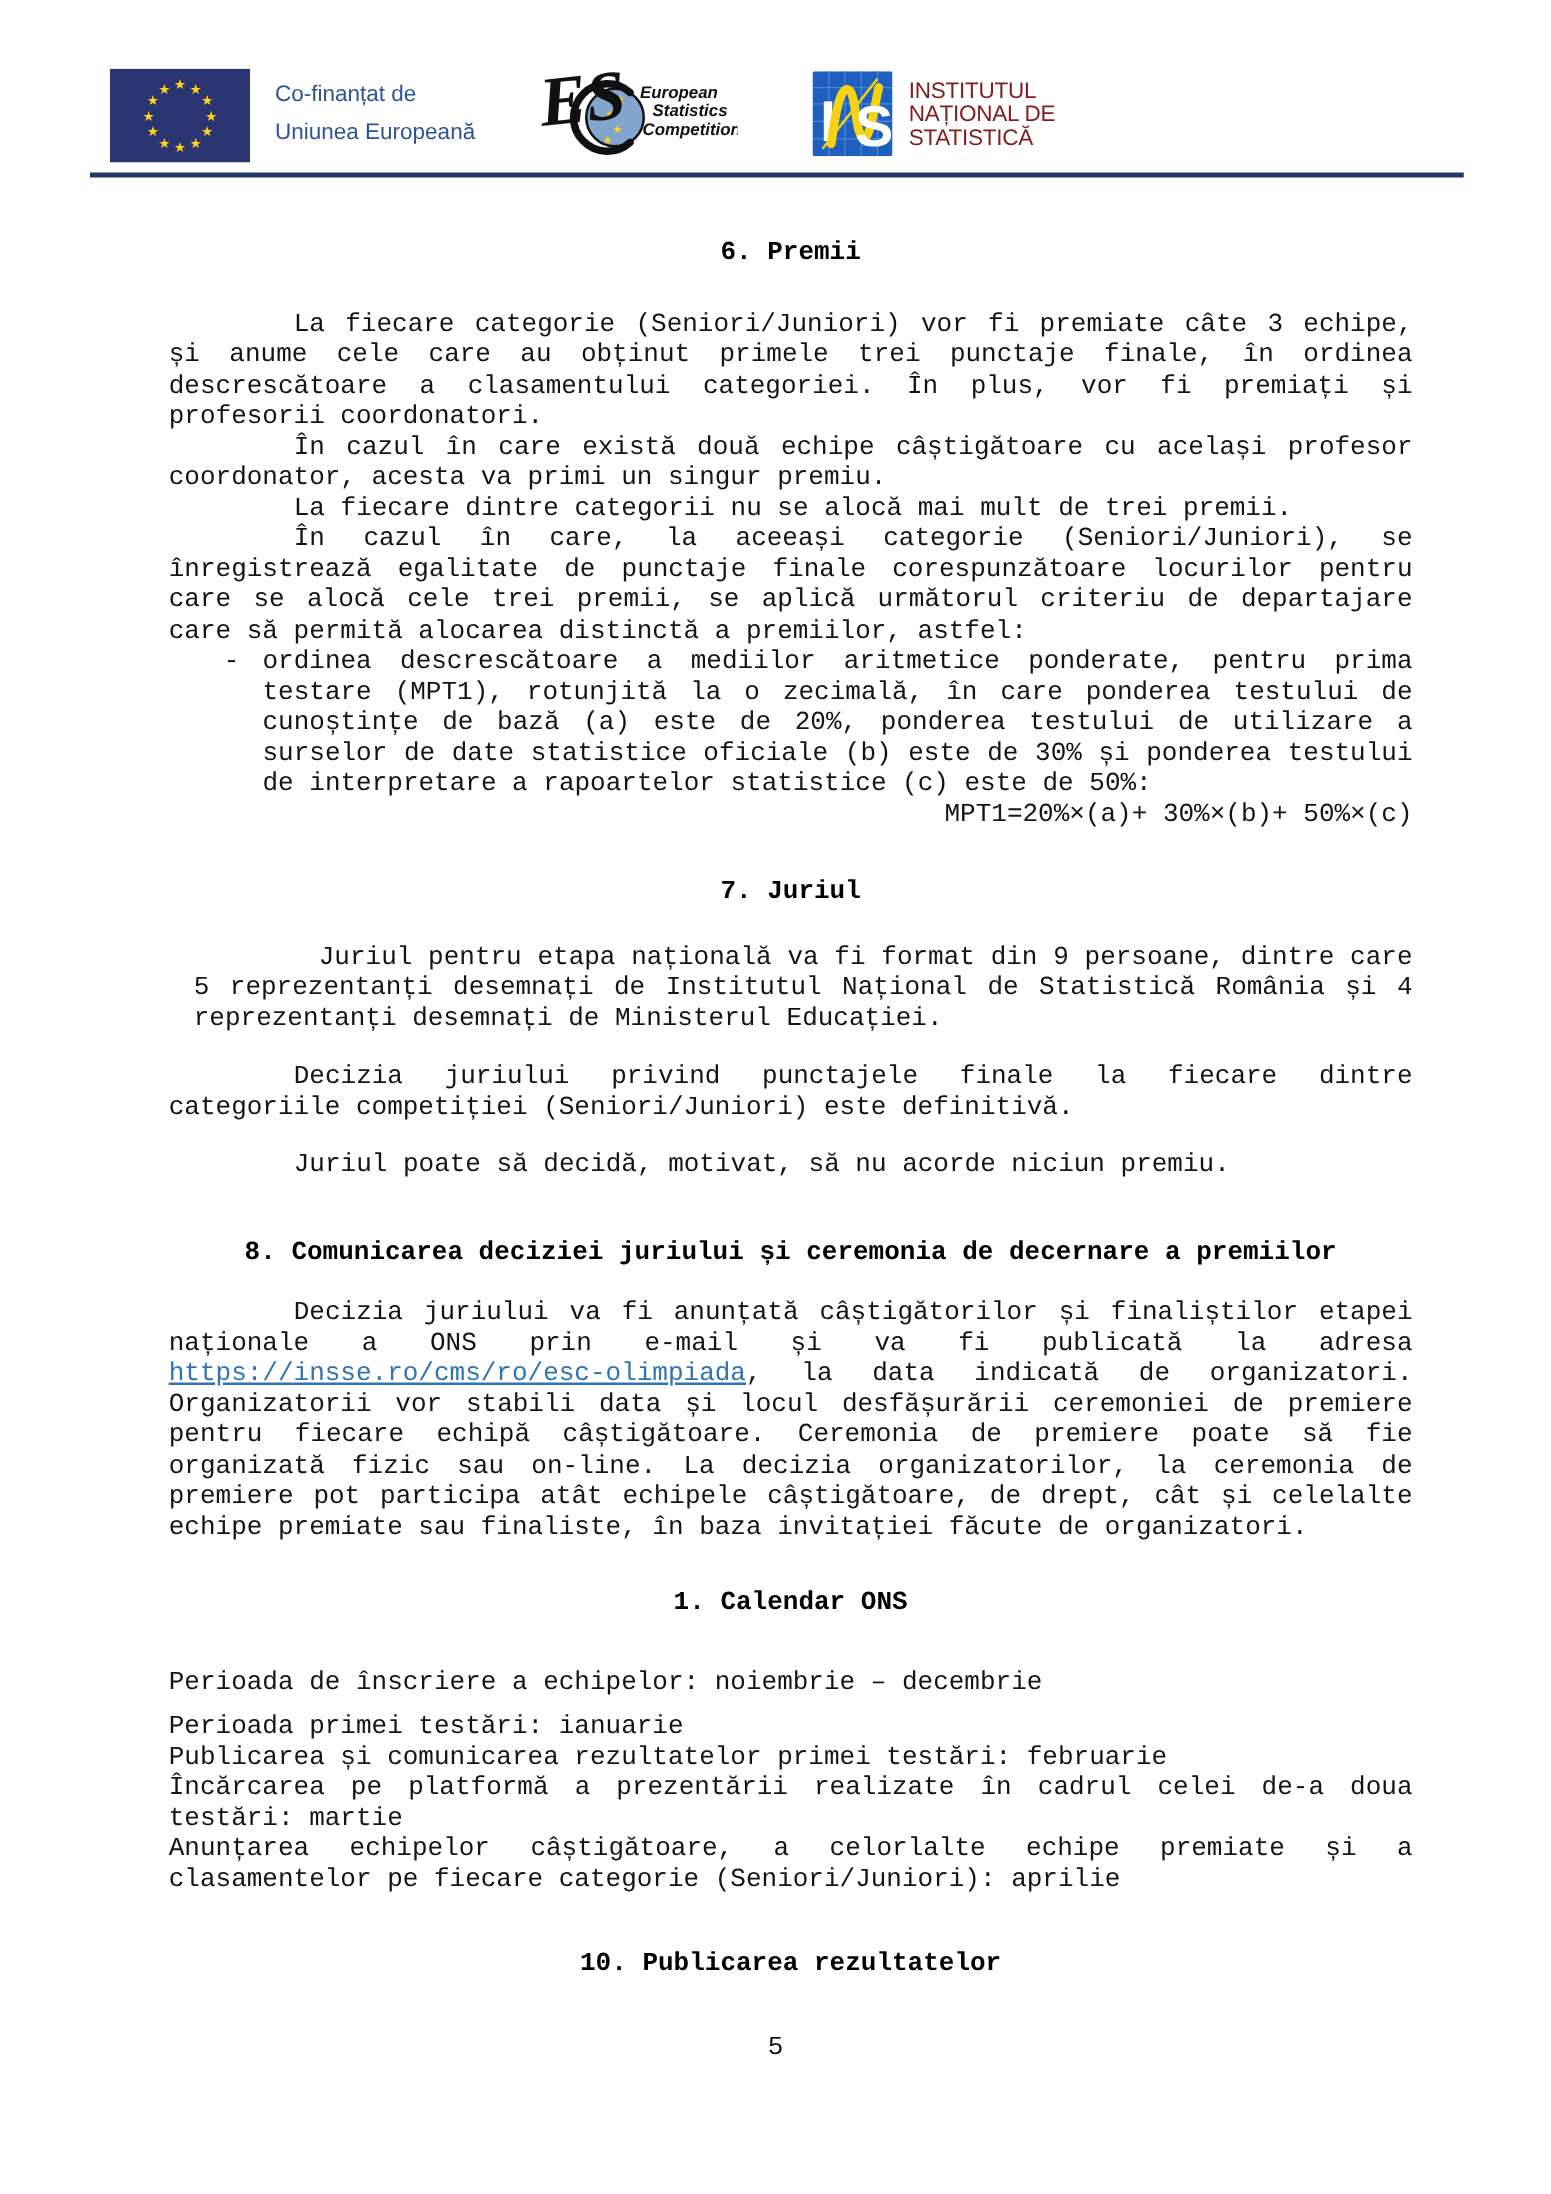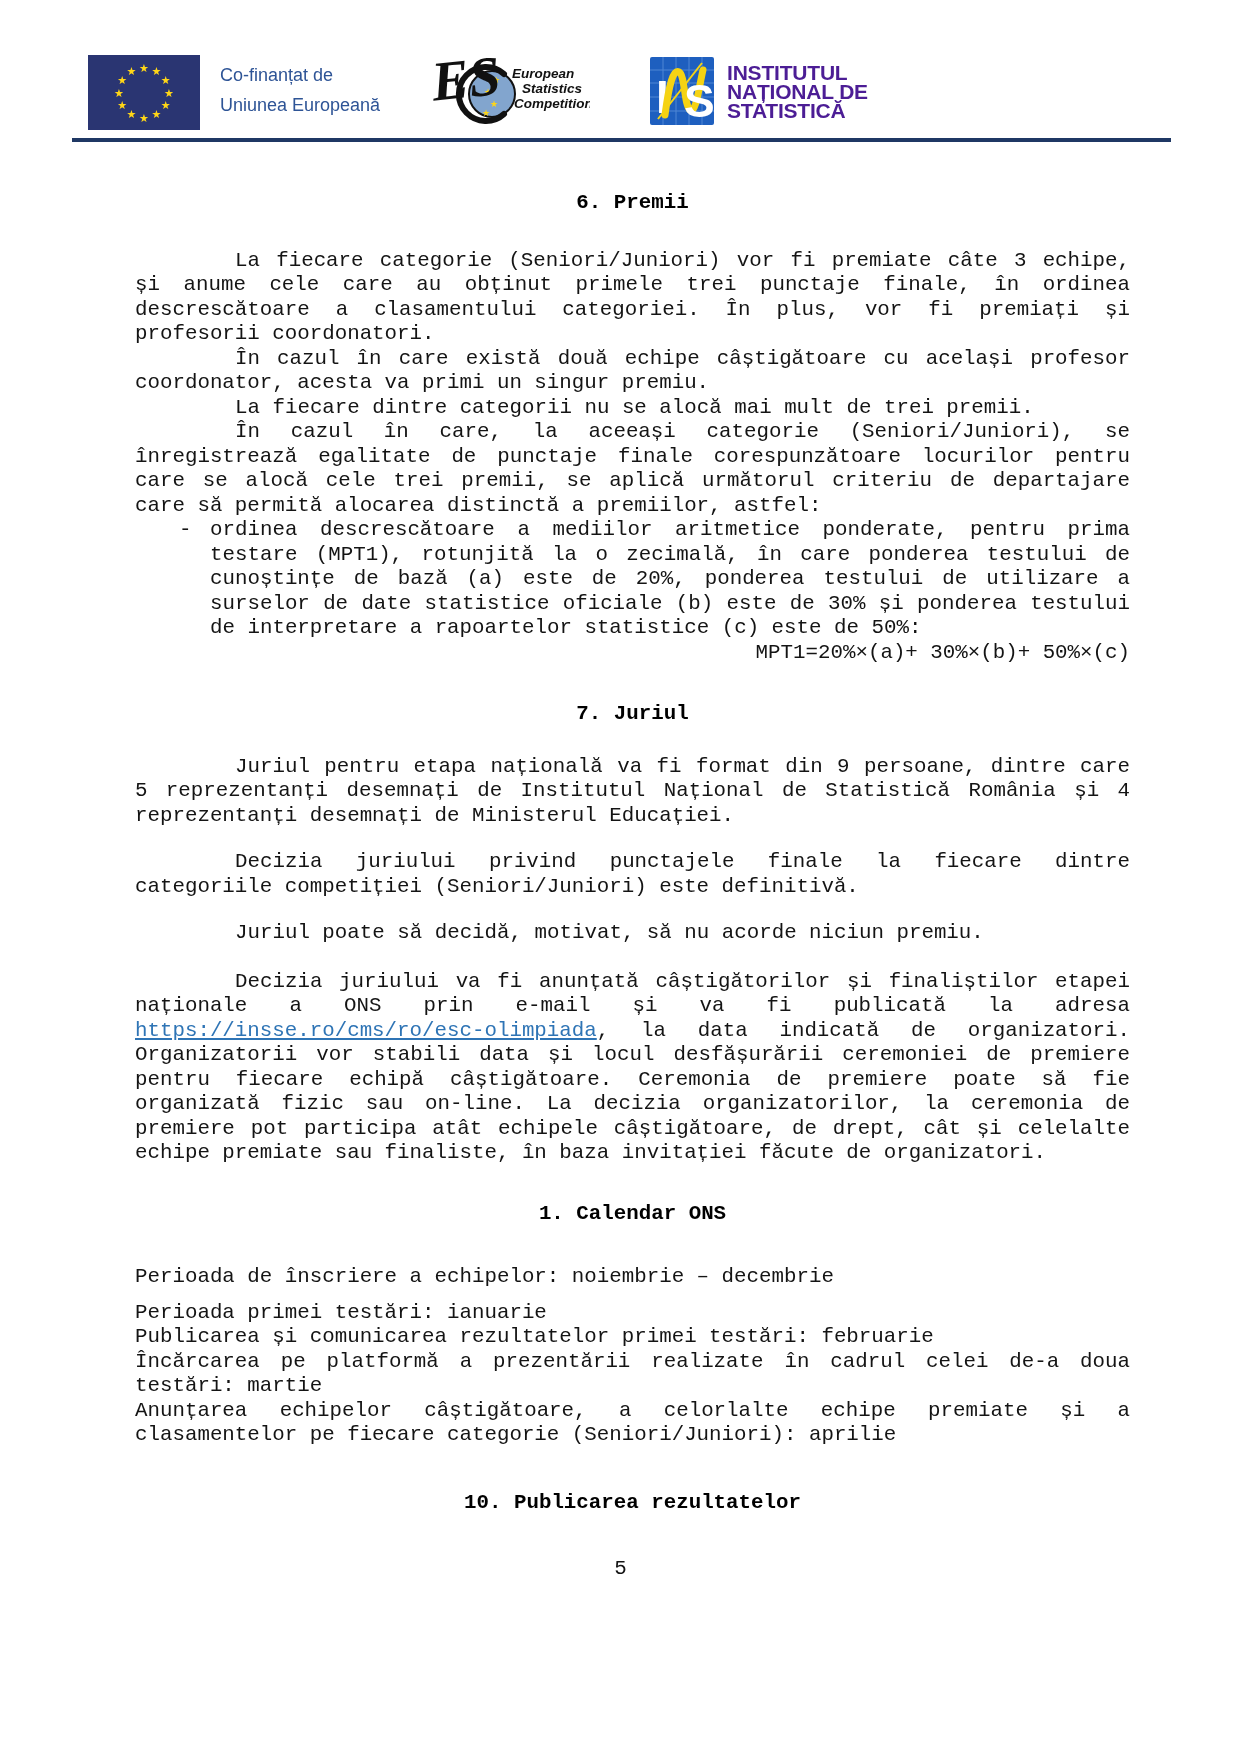--- a/index.html
+++ b/index.html
@@ -14,41 +14,41 @@
   .eu-flag{position:absolute;left:88px;top:55px;}
   .eu-label{
     position:absolute;left:220px;top:60px;
     font-family:"Liberation Sans",sans-serif;font-size:18px;line-height:30px;
     color:#2E5496;
   }
   .esc-logo{position:absolute;left:430px;top:42px;}
   .ins-logo{position:absolute;left:650px;top:57px;}
   .ins-label{
     position:absolute;left:727px;top:63px;
-    font-family:"Liberation Sans",sans-serif;font-weight:bold;
-    font-size:21px;line-height:19px;color:#4c1d95;letter-spacing:-0.2px;
+    font-family:"Liberation Sans",sans-serif;font-weight:normal;
+    font-size:18px;line-height:19px;color:#7f1d1d;letter-spacing:-0.2px;
   }
   .header-rule{
     position:absolute;left:72px;right:70px;top:138px;height:4px;
     background:#1F3864;
   }
 
   
   .doc-main{padding:0 111px 0 135px;}
   .bt{
     font-family:"Liberation Mono","DejaVu Sans Mono",monospace;
     font-size:20.8px;line-height:24.5px;color:#141414;
     margin:0;text-align:justify;
   }
   .hd{font-weight:bold;color:#000;text-align:center;}
   .ind{text-indent:100px;}
   .mt-h6{margin-top:49px;}
   .mt-p1{margin-top:33px;}
   .mt-h7{margin-top:37px;}
-  .mt-jp1{margin-top:28px;}
+  .mt-jp1{margin-top:28px;margin-left:20px;}
   .mt-jp{margin-top:22px;}
   .mt-h8{margin-top:45px;}
   .mt-cp1{margin-top:24px;}
   .mt-h9{margin-top:36px;}
   .mt-cal1{margin-top:39px;}
   .mt-calg{margin-top:11px;}
   .mt-h10{margin-top:43px;}
   .bullet{position:relative;padding-left:75px;}
   .bullet .dash{position:absolute;left:44px;top:0;text-indent:0;}
   .formula{margin-left:300px;text-align:right;}
@@ -140,20 +140,21 @@
       <span class="dash">-</span>
       <span>ordinea descrescătoare a mediilor aritmetice ponderate, pentru prima testare (MPT1), rotunjită la o zecimală, în care ponderea testului de cunoștințe de bază (a) este de 20%, ponderea testului de utilizare a surselor de date statistice oficiale (b) este de 30% și ponderea testului de interpretare a rapoartelor statistice (c) este de 50%:</span>
     </div>
     <p class="bt formula">MPT1=20%×(a)+ 30%×(b)+ 50%×(c)</p>
 
     <h2 class="bt hd mt-h7">7. Juriul</h2>
     <p class="bt ind mt-jp1">Juriul pentru etapa națională va fi format din 9 persoane, dintre care 5 reprezentanți desemnați de Institutul Național de Statistică România și 4 reprezentanți desemnați de Ministerul Educației.</p>
     <p class="bt ind mt-jp">Decizia juriului privind punctajele finale la fiecare dintre categoriile competiției (Seniori/Juniori) este definitivă.</p>
     <p class="bt ind mt-jp">Juriul poate să decidă, motivat, să nu acorde niciun premiu.</p>
 
+    <h2 class="bt hd mt-h8">8. Comunicarea deciziei juriului și ceremonia de decernare a premiilor</h2>
     <p class="bt ind mt-cp1"><span>Decizia juriului va fi anunțată câștigătorilor și finaliștilor etapei naționale a ONS prin e-mail și va fi publicată la adresa </span><a href="#" class="doc-link">https://insse.ro/cms/ro/esc-olimpiada</a><span>, la data indicată de organizatori. Organizatorii vor stabili data și locul desfășurării ceremoniei de premiere pentru fiecare echipă câștigătoare. Ceremonia de premiere poate să fie organizată fizic sau on-line. La decizia organizatorilor, la ceremonia de premiere pot participa atât echipele câștigătoare, de drept, cât și celelalte echipe premiate sau finaliste, în baza invitației făcute de organizatori.</span></p>
 
     <h2 class="bt hd mt-h9">1. Calendar ONS</h2>
     <p class="bt mt-cal1">Perioada de înscriere a echipelor: noiembrie – decembrie</p>
     <div class="mt-calg">
       <p class="bt">Perioada primei testări: ianuarie</p>
       <p class="bt">Publicarea și comunicarea rezultatelor primei testări: februarie</p>
       <p class="bt">Încărcarea pe platformă a prezentării realizate în cadrul celei de-a doua testări: martie</p>
       <p class="bt">Anunțarea echipelor câștigătoare, a celorlalte echipe premiate și a clasamentelor pe fiecare categorie (Seniori/Juniori): aprilie</p>
     </div>

